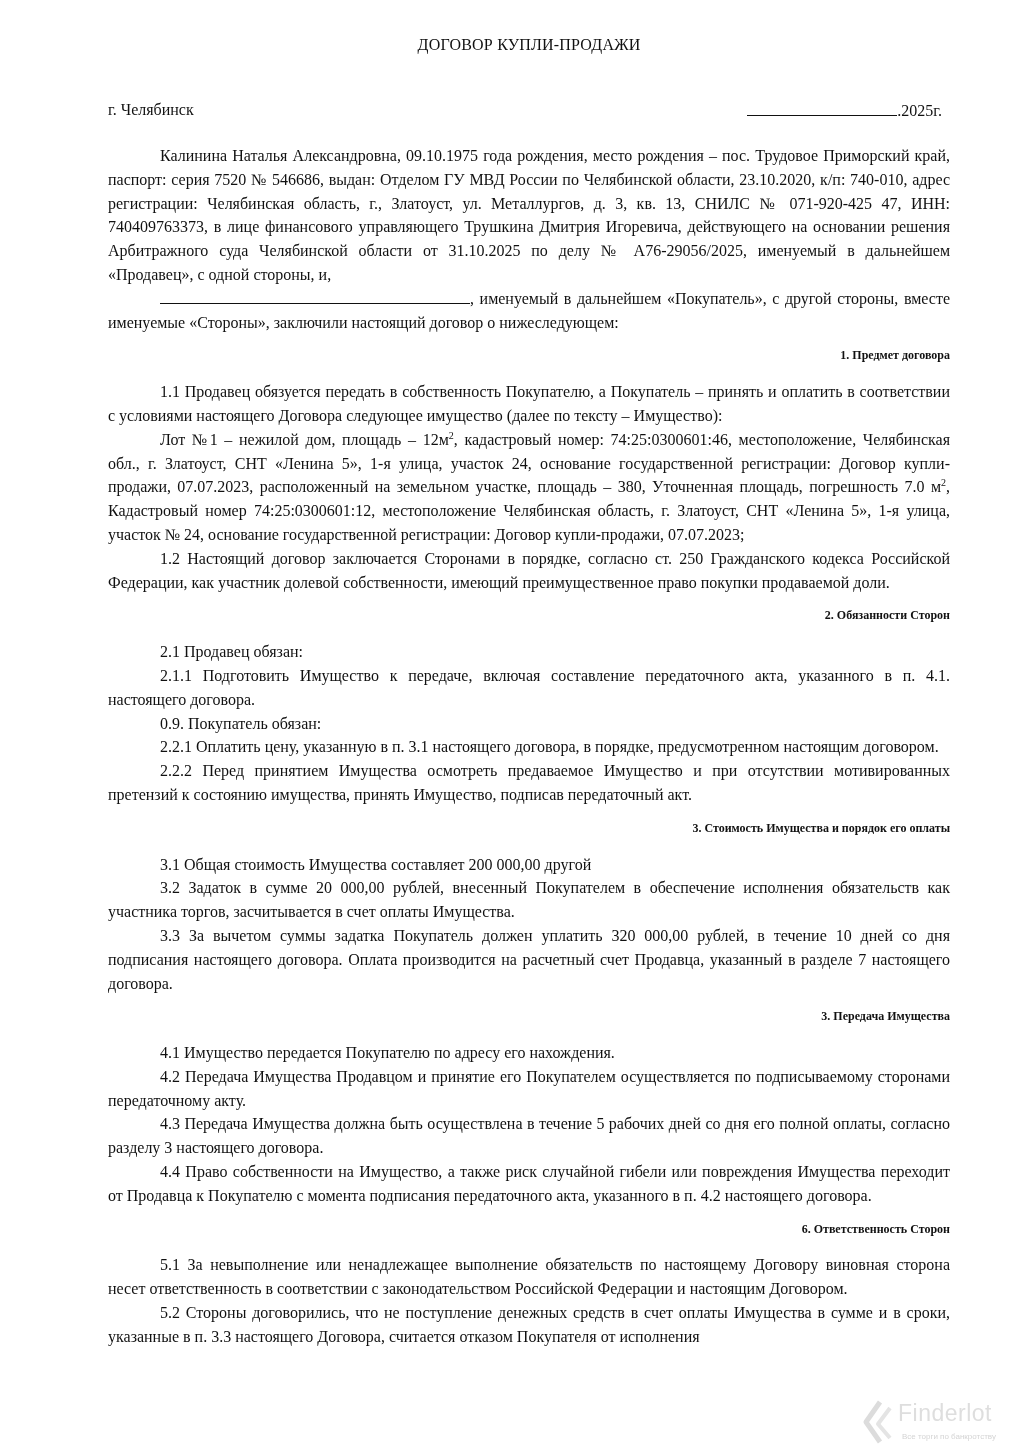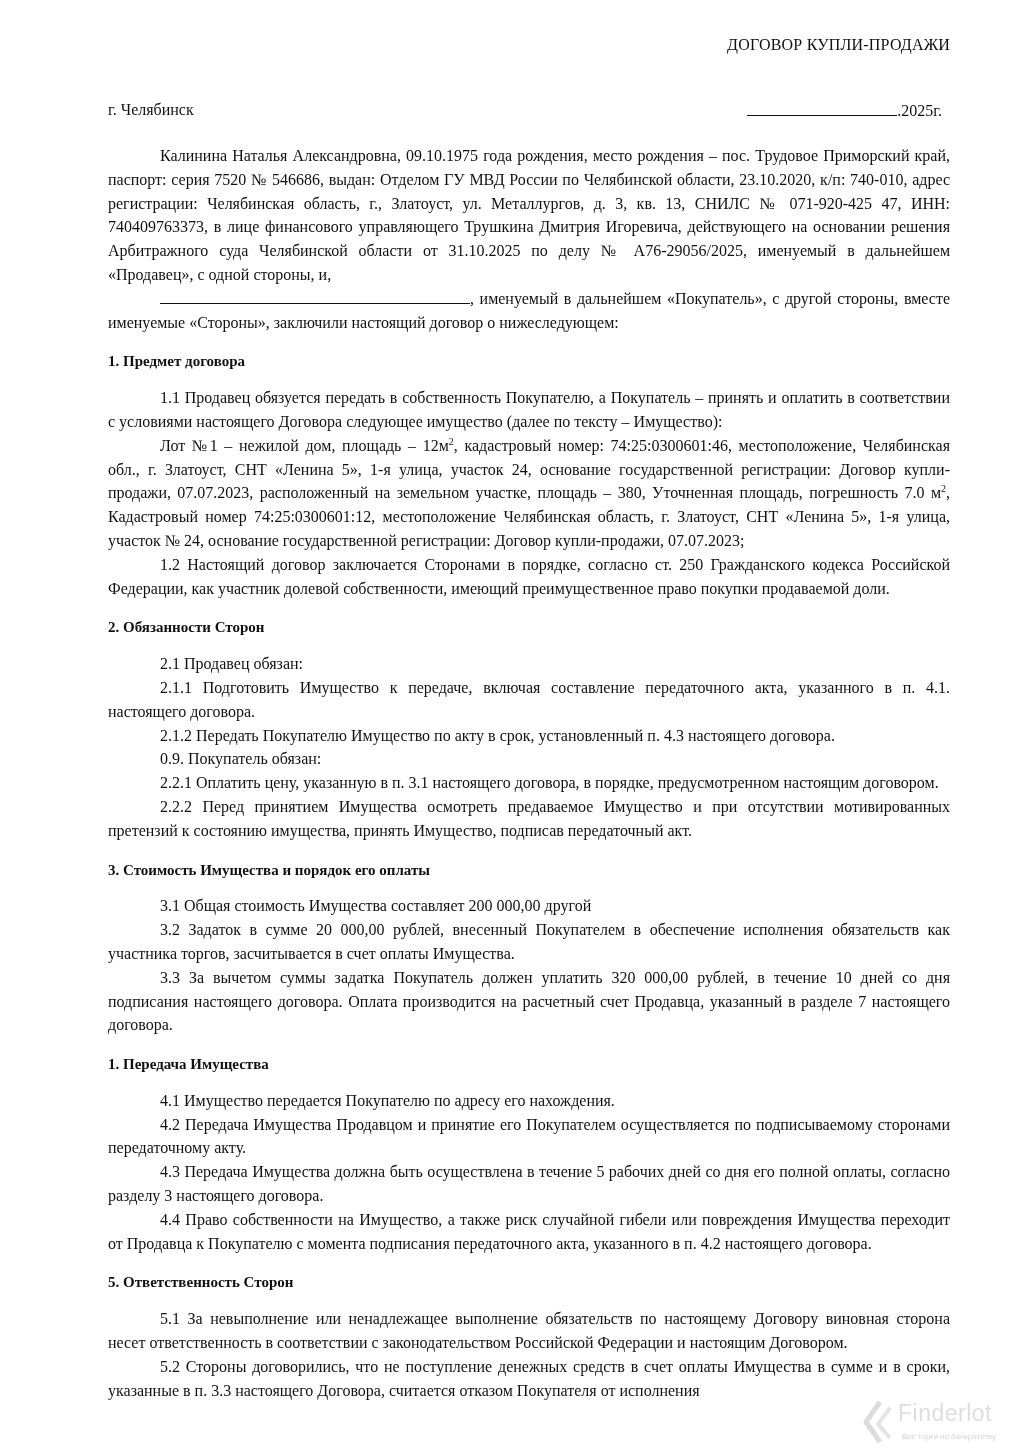--- a/index.html
+++ b/index.html
@@ -1,27 +1,27 @@
 <!DOCTYPE html>
 <html><head>
 <meta charset="utf-8">
 <style>
   html, body { margin:0; padding:0; background:#ffffff; }
   body { width:1024px; height:1448px; position:relative; overflow:hidden;
          font-family:"Liberation Serif", serif; color:#111; }
   .page { position:absolute; left:108px; top:0; width:842px; }
-  .title { position:absolute; left:0; width:842px; top:36px; text-align:right;
+  .title { position:absolute; left:0; width:842px; top:36px; text-align:center;
            font-size:16px; letter-spacing:0.2px; }
   .city-line { position:absolute; left:0; top:101px; width:842px; font-size:16px; }
   .city { position:absolute; left:0; }
   .date { position:absolute; right:8px; }
   .date .blank { display:inline-block; width:150px; border-bottom:1px solid #111; height:14px; vertical-align:baseline; }
   .body { position:absolute; left:0; top:144px; width:842px; font-size:16px; line-height:23.8px; text-align:justify; }
   p { margin:0; text-indent:52px; text-align:justify; }
-  h2 { margin:16px 0 12px 0; font-size:15px; font-weight:bold; text-align:left; }
+  h2 { margin:10px 0 12px 0; font-size:12px; font-weight:bold; text-align:right; }
   b { font-weight:normal; }
   .blank-line { display:inline-block; width:310px; border-bottom:1px solid #111; height:16px; vertical-align:baseline; }
   sup { font-size:10px; line-height:0; }
   .wm { position:absolute; left:862px; top:1398px; width:160px; height:46px; color:#d9d9d9; }
   .wm .logo-text { position:absolute; left:36px; top:2px; font-family:"Liberation Sans", sans-serif; font-size:23px; color:#dedede; letter-spacing:0.5px; }
   .wm .sub { position:absolute; left:40px; top:34px; font-family:"Liberation Sans", sans-serif; font-size:8px; color:#d4d4d4;text-align:center; }
 </style>
 </head>
 <body>
 
@@ -38,37 +38,36 @@
     <p><span class="blank-line"></span><span>, именуемый в дальнейшем </span><b>«Покупатель»</b><span>, с другой стороны, вместе именуемые </span><b>«Стороны»</b><span>, заключили настоящий договор о нижеследующем:</span></p>
 
     <h2>1. Предмет договора</h2>
     <p>1.1 Продавец обязуется передать в собственность Покупателю, а Покупатель – принять и оплатить в соответствии с условиями настоящего Договора следующее имущество (далее по тексту – Имущество):</p>
     <p><b>Лот №1 – нежилой дом</b><span>, площадь – 12м</span><sup>2</sup><span>, кадастровый номер: 74:25:0300601:46, местоположение, Челябинская обл., г. Златоуст, СНТ «Ленина 5», 1-я улица, участок 24, основание государственной регистрации: Договор купли-продажи, 07.07.2023, расположенный на </span><b>земельном участке</b><span>, площадь – 380, Уточненная площадь, погрешность 7.0 м</span><sup>2</sup><span>, Кадастровый номер 74:25:0300601:12, местоположение Челябинская область, г. Златоуст, СНТ «Ленина 5», 1-я улица, участок № 24, основание государственной регистрации: Договор купли-продажи, 07.07.2023;</span></p>
     <p>1.2 Настоящий договор заключается Сторонами в порядке, согласно ст. 250 Гражданского кодекса Российской Федерации, как участник долевой собственности, имеющий преимущественное право покупки продаваемой доли.</p>
 
     <h2>2. Обязанности Сторон</h2>
     <p>2.1 Продавец обязан:</p>
     <p>2.1.1 Подготовить Имущество к передаче, включая составление передаточного акта, указанного в п. 4.1. настоящего договора.</p>
-    <p>2.1.2 Передать Покупателю Имущество по акту в срок, установленный п. 4.3 настоящего договора.</p>
     <p>0.9. Покупатель обязан:</p>
     <p>2.2.1 Оплатить цену, указанную в п. 3.1 настоящего договора, в порядке, предусмотренном настоящим договором.</p>
     <p>2.2.2 Перед принятием Имущества осмотреть предаваемое Имущество и при отсутствии мотивированных претензий к состоянию имущества, принять Имущество, подписав передаточный акт.</p>
 
     <h2>3. Стоимость Имущества и порядок его оплаты</h2>
     <p><span>3.1 Общая стоимость Имущества составляет </span><b>200 000,00</b><span> другой</span></p>
     <p><span>3.2 Задаток в сумме </span><b>20 000,00</b><span> рублей, внесенный Покупателем в обеспечение исполнения обязательств как участника торгов, засчитывается в счет оплаты Имущества.</span></p>
     <p><span>3.3 За вычетом суммы задатка Покупатель должен уплатить </span><b>320 000,00</b><span> рублей, в течение 10 дней со дня подписания настоящего договора. Оплата производится на расчетный счет Продавца, указанный в разделе 7 настоящего договора.</span></p>
 
-    <h2>1. Передача Имущества</h2>
+    <h2>3. Передача Имущества</h2>
     <p>4.1 Имущество передается Покупателю по адресу его нахождения.</p>
     <p>4.2 Передача Имущества Продавцом и принятие его Покупателем осуществляется по подписываемому сторонами передаточному акту.</p>
     <p>4.3 Передача Имущества должна быть осуществлена в течение 5 рабочих дней со дня его полной оплаты, согласно разделу 3 настоящего договора.</p>
     <p>4.4 Право собственности на Имущество, а также риск случайной гибели или повреждения Имущества переходит от Продавца к Покупателю с момента подписания передаточного акта, указанного в п. 4.2 настоящего договора.</p>
 
-    <h2>5. Ответственность Сторон</h2>
+    <h2>6. Ответственность Сторон</h2>
     <p>5.1 За невыполнение или ненадлежащее выполнение обязательств по настоящему Договору виновная сторона несет ответственность в соответствии с законодательством Российской Федерации и настоящим Договором.</p>
     <p>5.2 Стороны договорились, что не поступление денежных средств в счет оплаты Имущества в сумме и в сроки, указанные в п. 3.3 настоящего Договора, считается отказом Покупателя от исполнения</p>
   </div>
 </div>
 
 <div class="wm">
   <svg width="34" height="44" viewBox="0 0 34 44" style="position:absolute;left:0;top:2px;">
     <path d="M18 2 L4 22 L18 42" fill="none" stroke="#dcdcdc" stroke-width="5" stroke-linejoin="round"></path>
     <path d="M28 8 L16 24 L28 38" fill="none" stroke="#e4e4e4" stroke-width="4" stroke-linejoin="round"></path>
   </svg>

